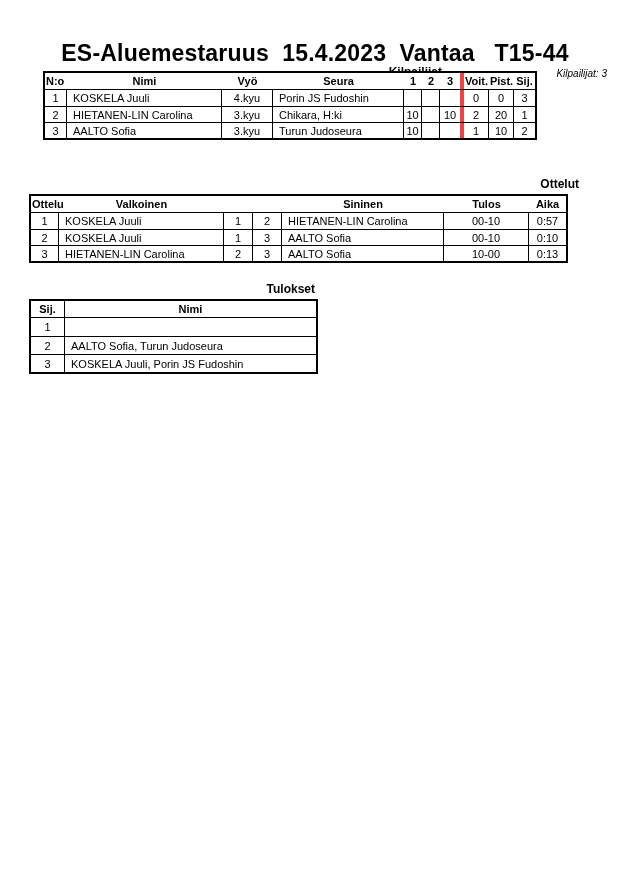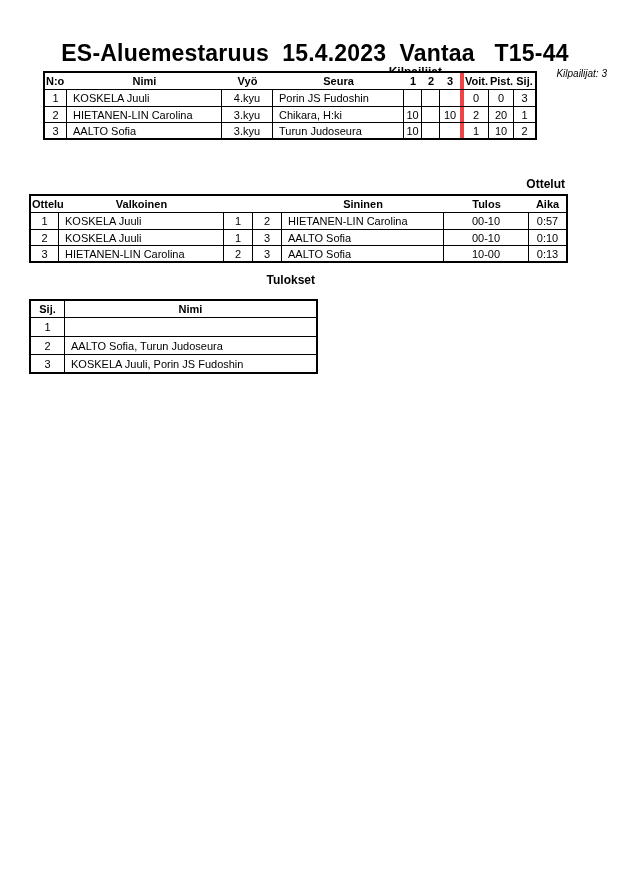--- a/index.html
+++ b/index.html
@@ -22,22 +22,22 @@
     white-space: pre;
     letter-spacing: 0.2px;
   }
   .sec-title {
     position: absolute;
     text-align: right;
     font-size: 12px;
     font-weight: bold;
   }
   .sec1 { top: 65px;  left: 29px; width: 413px; }
-  .sec2 { top: 177px; left: 29px; width: 536px; }
-  .sec3 { top: 273px; left: 29px; width: 286px; }
+  .sec2 { top: 177px; left: 43px; width: 536px; }
+  .sec3 { top: 282px; left: 29px; width: 286px; }
   .count-label {
     position: absolute;
     top: 68px; right: 23px;
     font-size: 10px;
     font-style: italic;
   }
   .tbl {
     position: absolute;
     border: 2px solid #000000;
     background: #ffffff;

